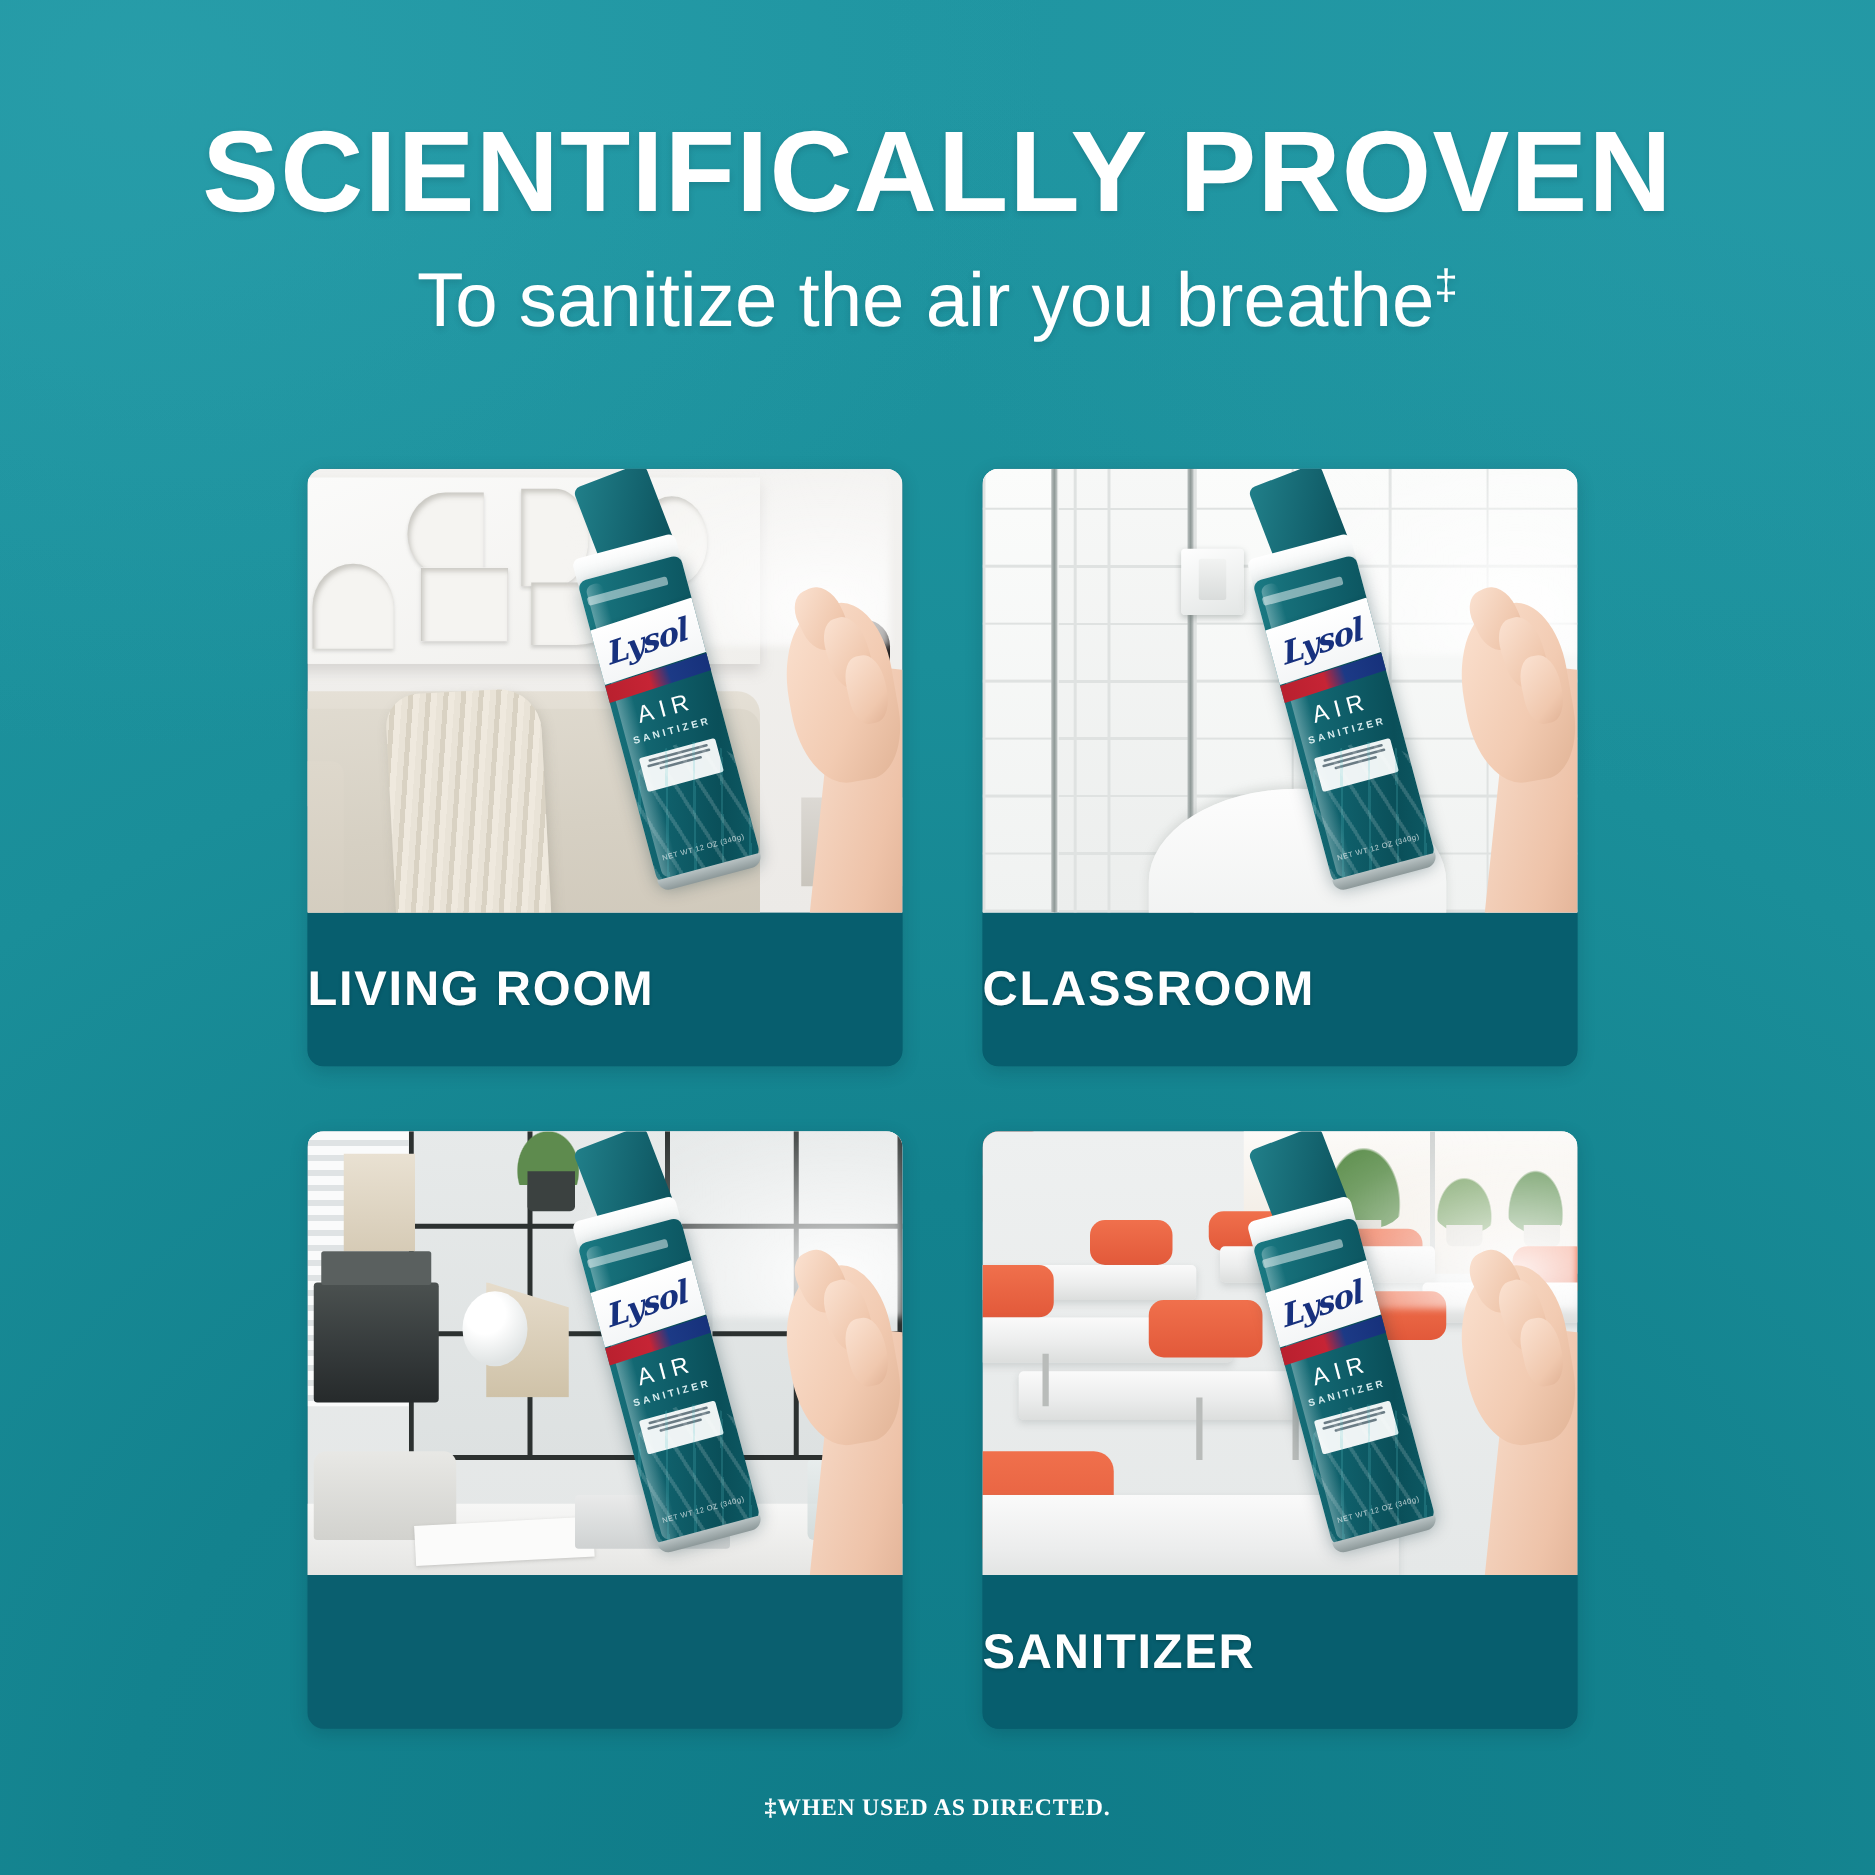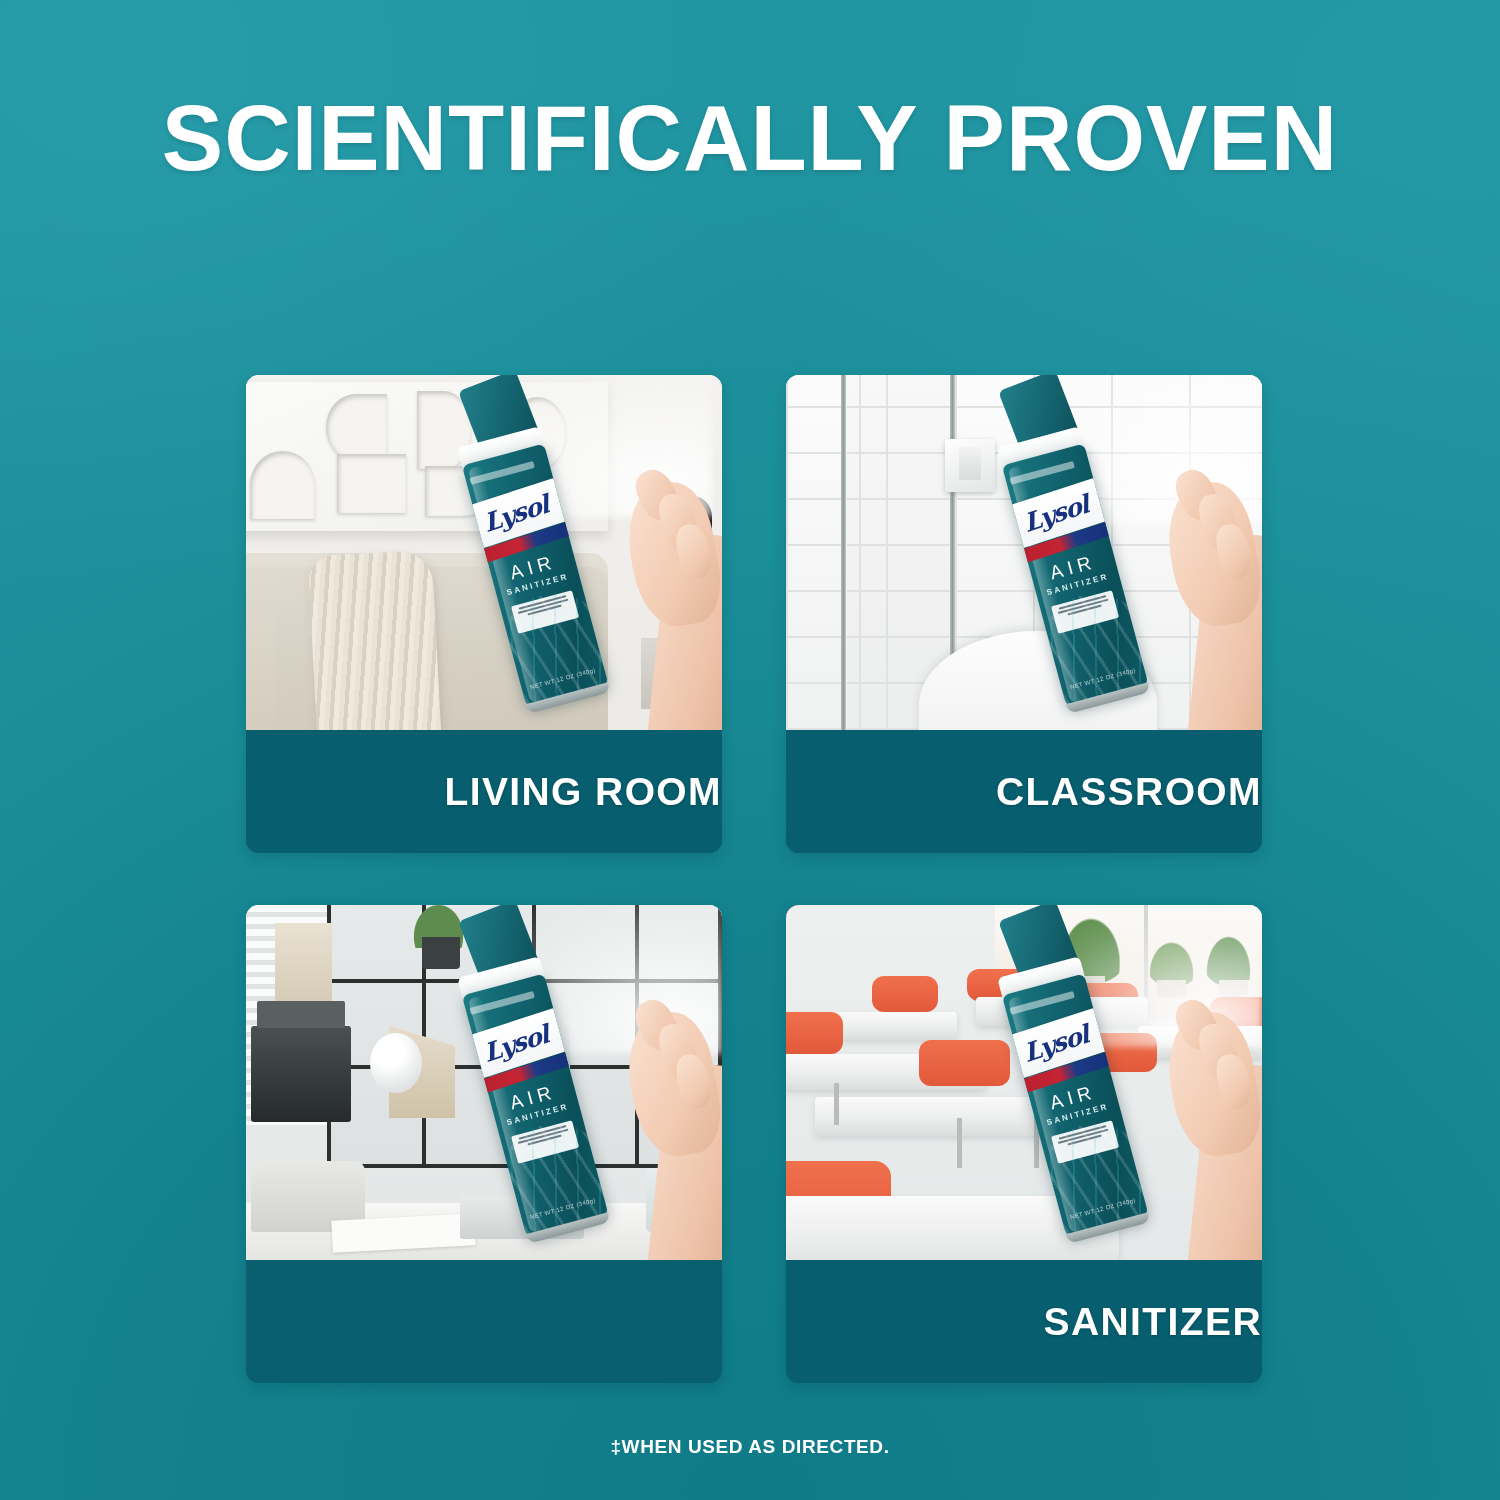--- a/index.html
+++ b/index.html
@@ -75,21 +75,21 @@
     position:relative;
     height:355px;
     overflow:hidden;
     background:#e9eced;
   }
   .caption{
     height:123px;
     background:#075e6e;
     display:flex;
     align-items:center;
-    justify-content:flex-end;
+    justify-content:flex-start;
   }
   .caption span{
     color:#ffffff;
     font-weight:bold;
     font-size:39px;
     letter-spacing:1.4px;
     text-shadow:0 1px 3px rgba(0,0,0,.22);
   }
 
   
@@ -400,29 +400,33 @@
   }
 
   
   .footnote{
     position:absolute; left:0; right:0; bottom:42px;
     text-align:center;
     color:#ffffff;
     font-size:19px;
     font-weight:bold;
     letter-spacing:.6px;
+    font-family:Liberation Serif, serif;
   }
 </style>
 </head>
 <body>
 
 <div id="stage">
 
   <div class="header">
     <div class="headline">SCIENTIFICALLY PROVEN</div>
+    <div class="subhead">
+      <span>To sanitize the air you breathe</span><span class="dd">‡</span>
+    </div>
   </div>
 
   <div class="grid">
 
     <div class="card">
       <div class="photo">
         <div class="sc lr-wall"></div>
         <div class="sc lr-art">
           <i class="a1"></i>
             <i class="a2"></i>

